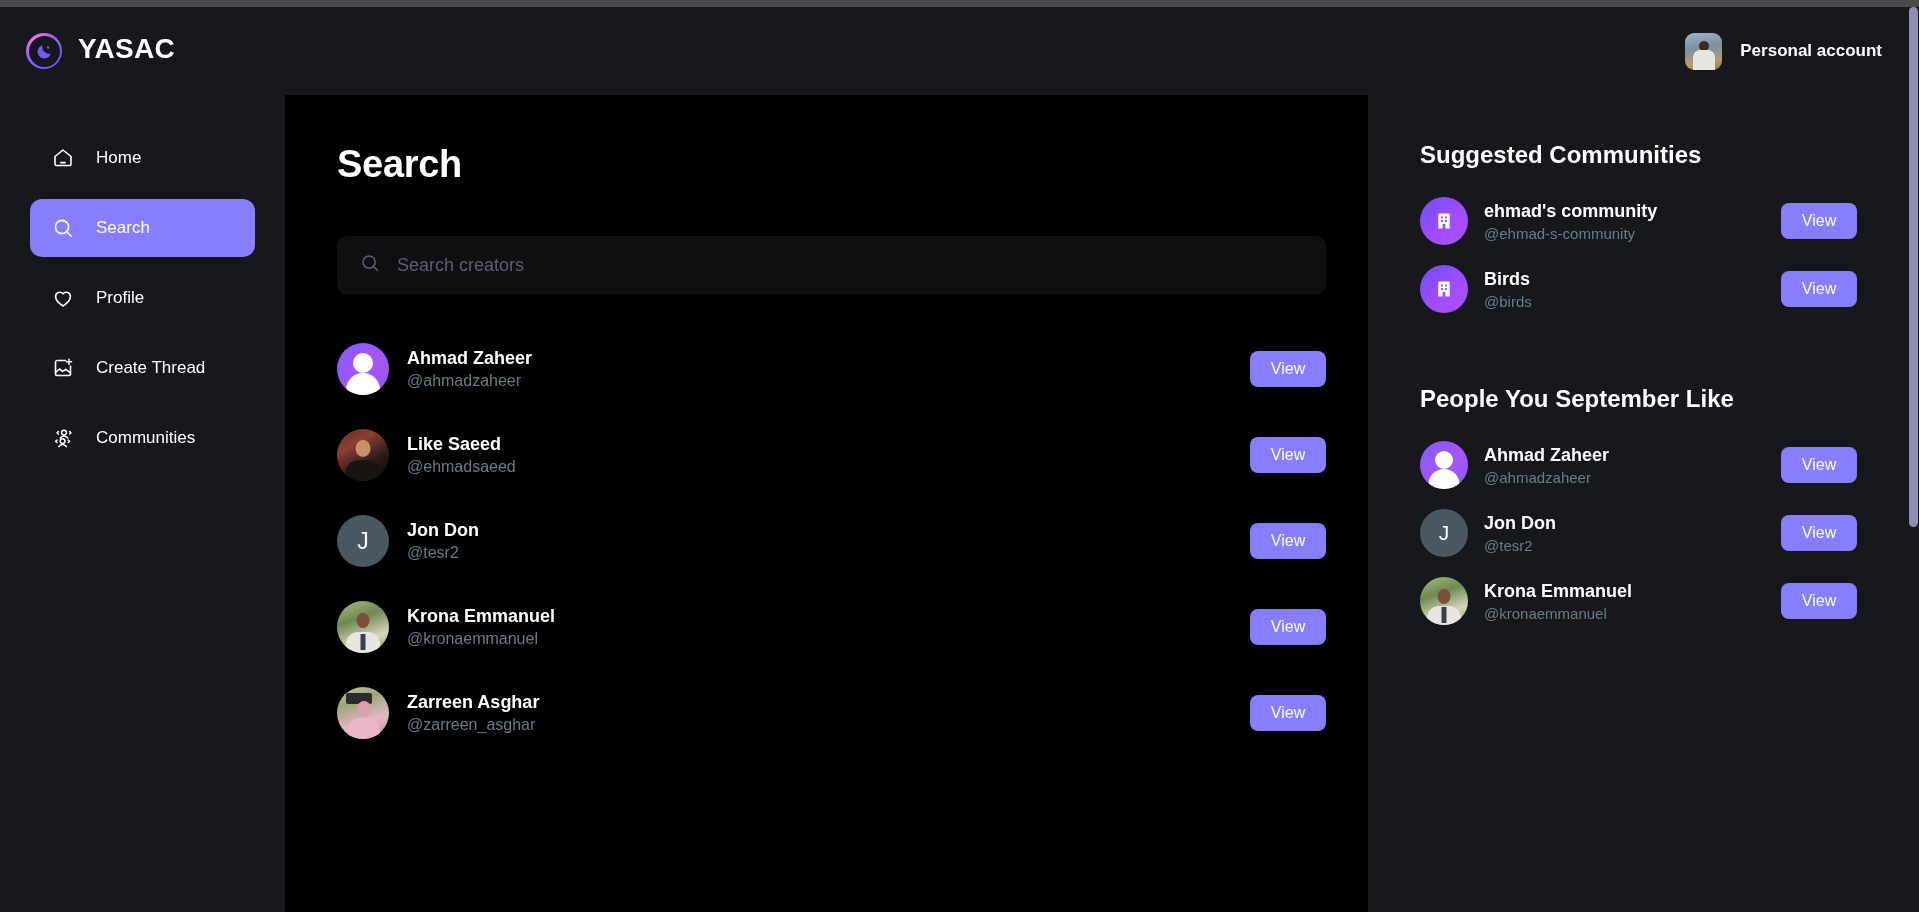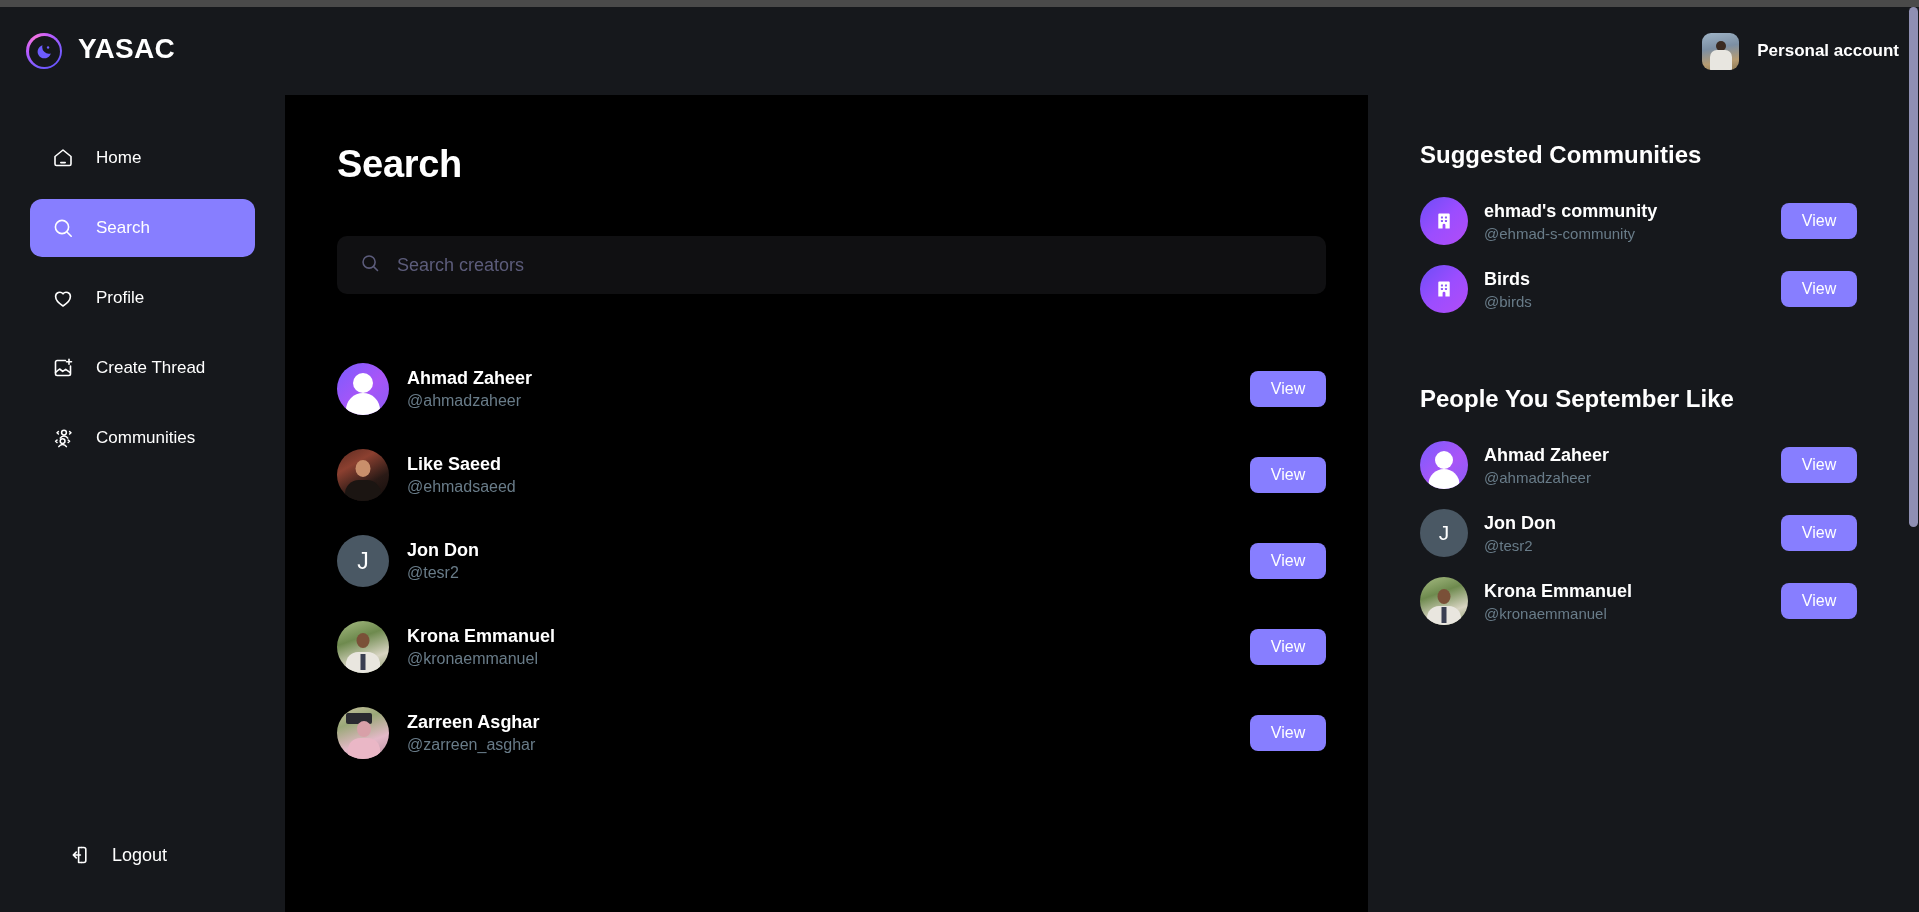--- a/index.html
+++ b/index.html
@@ -67,21 +67,21 @@
   .brand-logo svg { position: relative; z-index: 2; }
   .brand-name {
     color: #ffffff;
     font-size: 28px;
     font-weight: 700;
     letter-spacing: 0.3px;
   }
 
   .account {
     margin-left: auto;
-    margin-right: 20px;
+    margin-right: 37px;
     display: flex;
     align-items: center;
     gap: 18px;
     cursor: pointer;
   }
   .account-avatar {
     width: 37px; height: 37px;
     border-radius: 9px;
     overflow: hidden;
     position: relative;
@@ -183,21 +183,21 @@
   }
 
   .searchbar {
     display: flex;
     align-items: center;
     gap: 16px;
     height: 58px;
     background: #101012;
     border-radius: 10px;
     padding: 0 22px;
-    margin-bottom: 56px;
+    margin-bottom: 36px;
   }
   .search-input {
     flex: 1;
     background: transparent;
     border: none;
     outline: none;
     color: #ffffff;
     font-family: "Liberation Sans", sans-serif;
     font-size: 18px;
   }
@@ -426,30 +426,20 @@
             <circle cx="11.6" cy="15.1" r="2.4"></circle>
             <path d="M7.8 20.7a4.4 4.4 0 0 1 7.6 0"></path>
             <path d="M6 14.1 4.6 15.3 6 16.5M17.2 14.1l1.4 1.2-1.4 1.2"></path>
           </svg>
         </span>
         <span class="nav-label">Communities</span>
       </div>
 
     </div>
 
-    <div class="logout">
-      <span class="nav-icon">
-        <svg width="24" height="24" viewBox="0 0 24 24" fill="none" stroke="#fff" stroke-width="1.6" stroke-linecap="round" stroke-linejoin="round">
-          <path d="M14.4 4.5h2.4a2 2 0 0 1 2 2v11a2 2 0 0 1-2 2h-2.4"></path>
-          <path d="M14.4 4.5h-2.8v15h2.8"></path>
-          <path d="M13.4 12H6.6M9.2 9.1 6.3 12l2.9 2.9"></path>
-        </svg>
-      </span>
-      <span class="logout-label">Logout</span>
-    </div>
   </div>
 
   <div class="center">
     <div class="page-title">Search</div>
 
     <div class="searchbar">
       <span>
         <svg width="22" height="22" viewBox="0 0 24 24" fill="none" stroke="#5C5C7B" stroke-width="1.7" stroke-linecap="round">
           <circle cx="11" cy="11" r="6.6"></circle>
             <path d="m16.2 16.2 4 4"></path>

